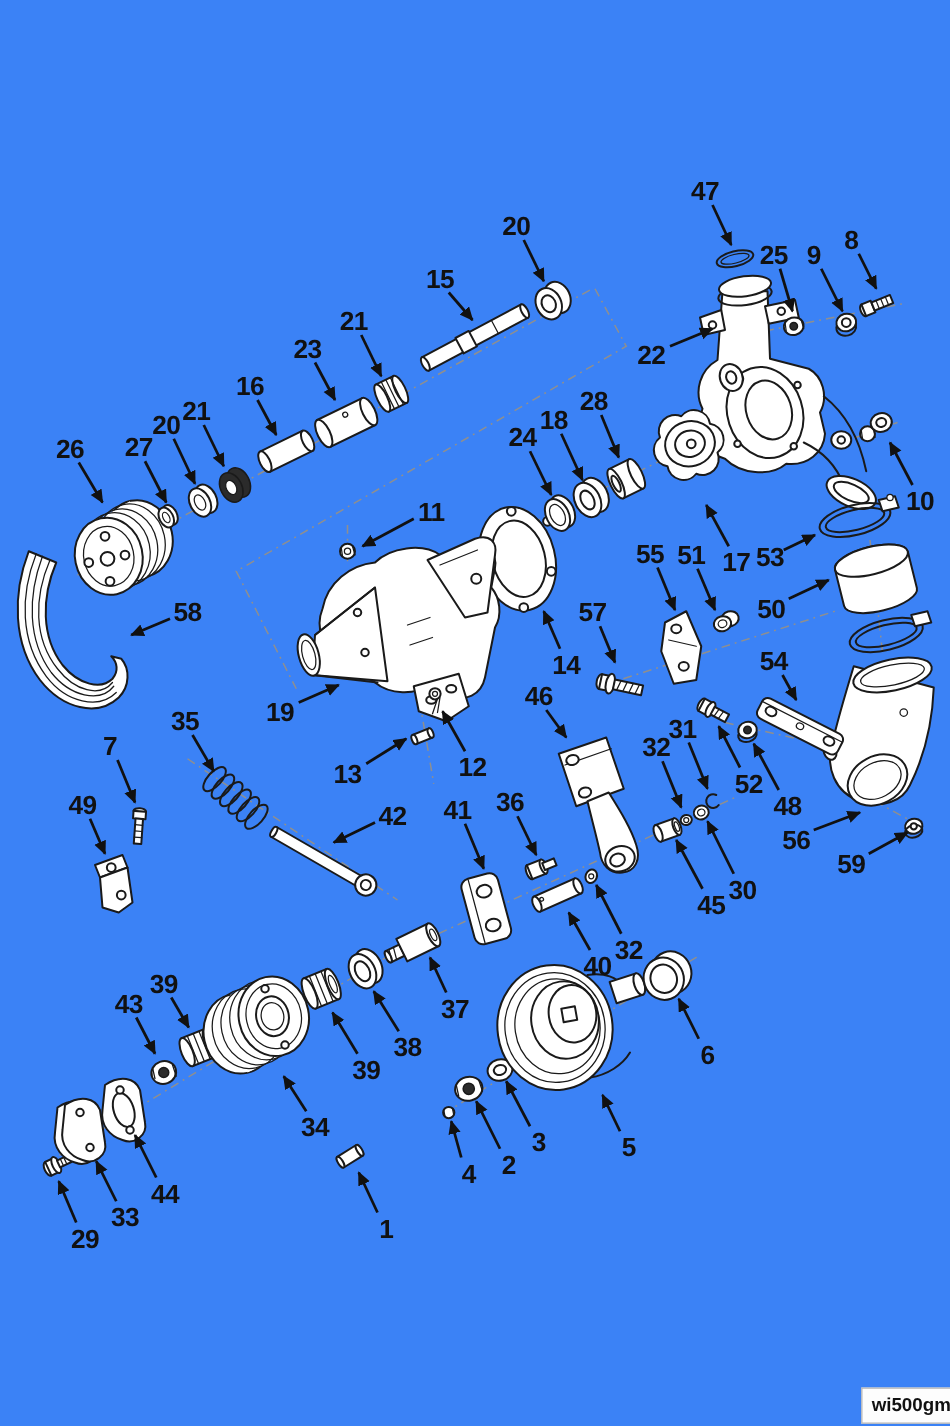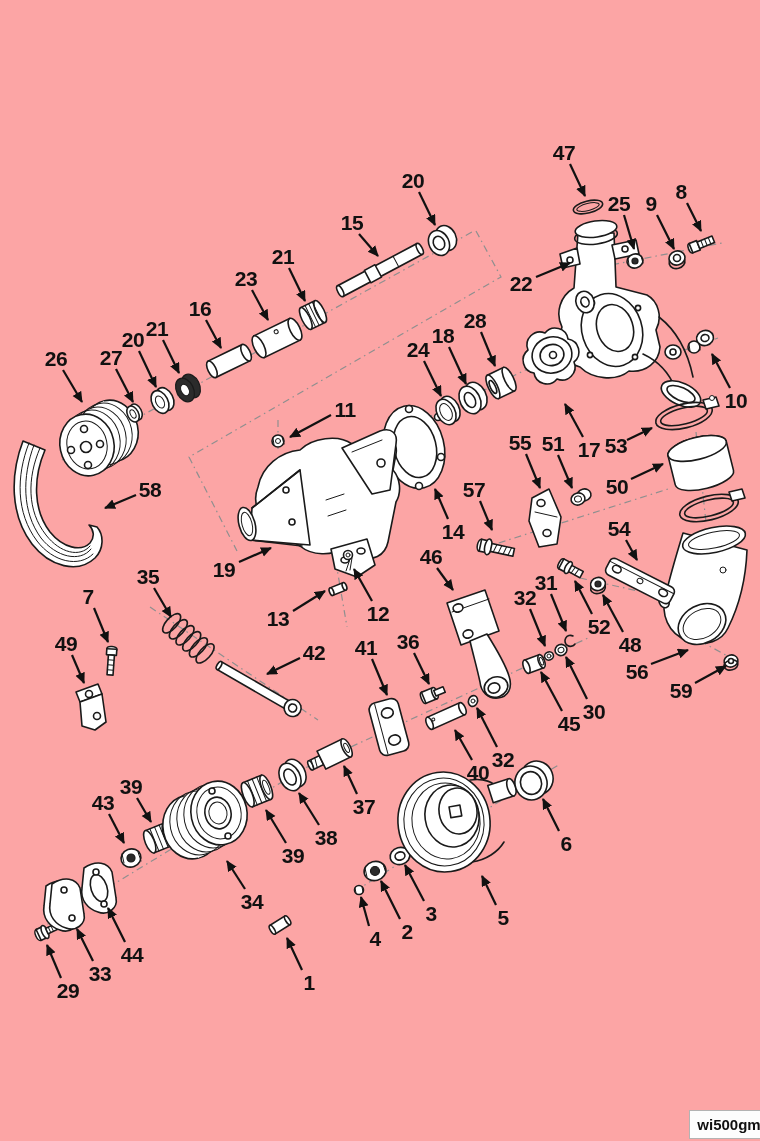--- a/index.html
+++ b/index.html
@@ -1,16 +1,16 @@
 <!DOCTYPE html>
 <html><head>
 <meta charset="utf-8">
 <style>
   html,body{margin:0;padding:0;background:#fff;}
-  .stage{position:relative;width:760px;height:1141px;background:#fca5a5;overflow:hidden;
+  .stage{position:relative;width:760px;height:1141px;background:#3b82f6;overflow:hidden;
          font-family:"Liberation Sans",sans-serif;}
   svg{position:absolute;left:0;top:0;}
   .p{fill:#fff;stroke:#1a1a1a;stroke-width:1.6;stroke-linejoin:round;stroke-linecap:round;}
   .nf{fill:none;}
   .dark{fill:#2b2b2b;stroke:#1a1a1a;stroke-width:1.2;}
   .thin{stroke-width:1;}
   .guide{fill:none;stroke:#8f8f8f;stroke-width:1.2;stroke-dasharray:7 4 1.5 4;}
   .leader{stroke:#111;stroke-width:2.2;}
   .lbl{font-family:"Liberation Sans",sans-serif;font-weight:700;font-size:21px;fill:#111;
        letter-spacing:-0.5px;}

